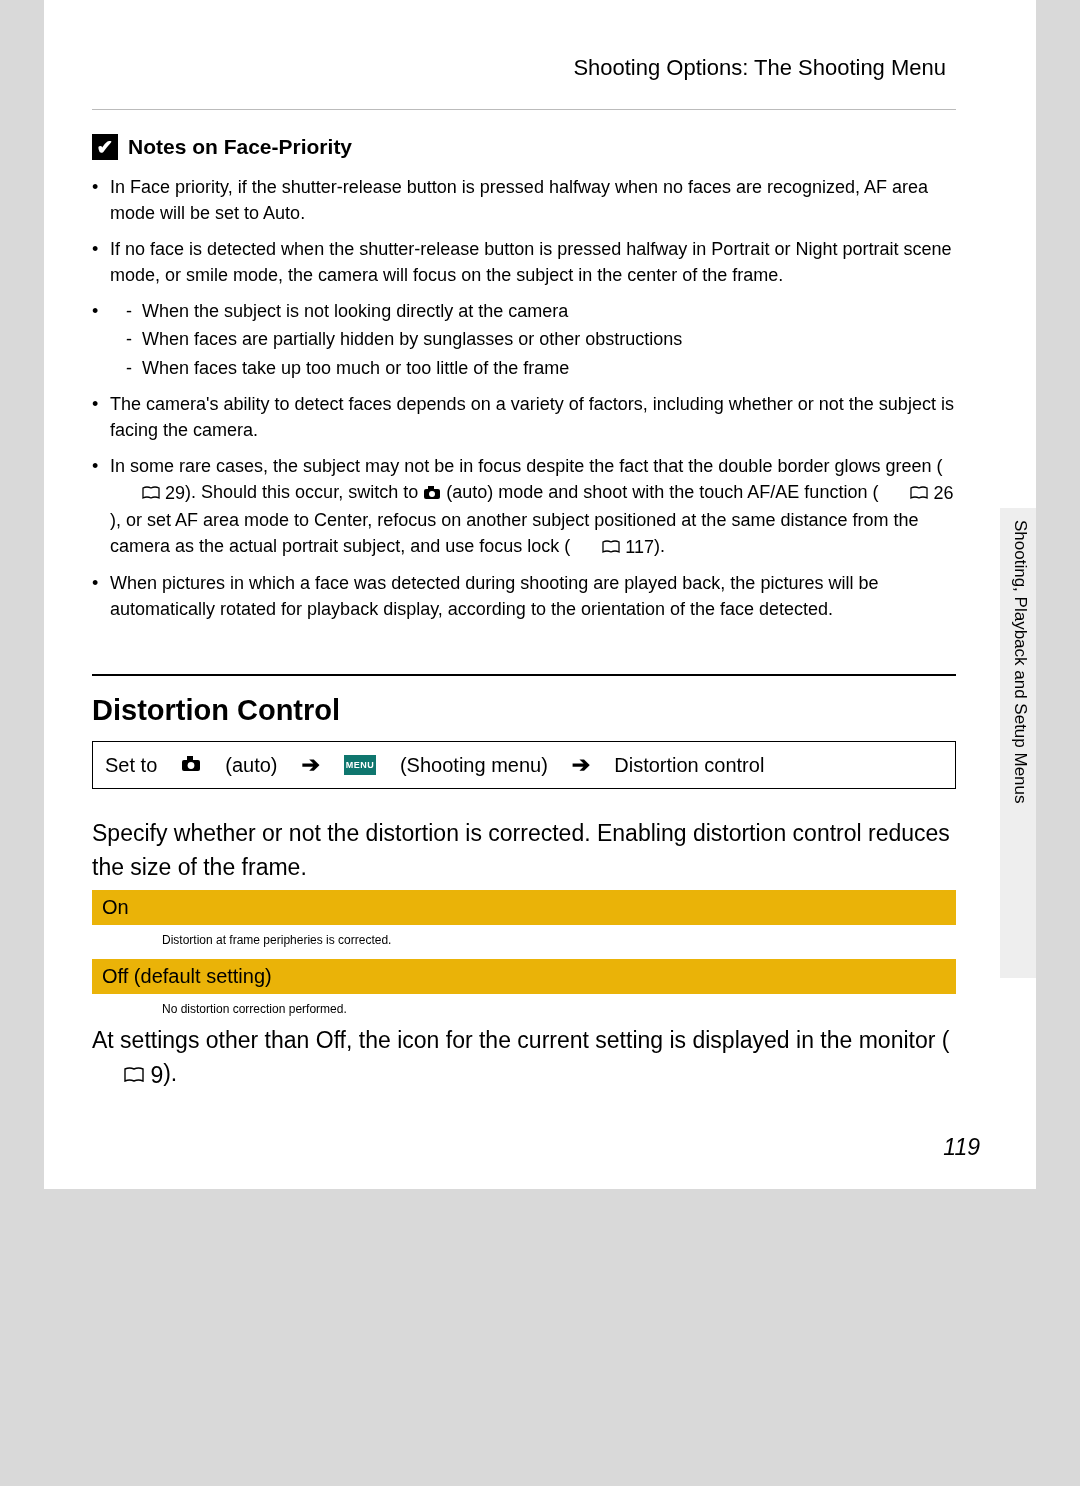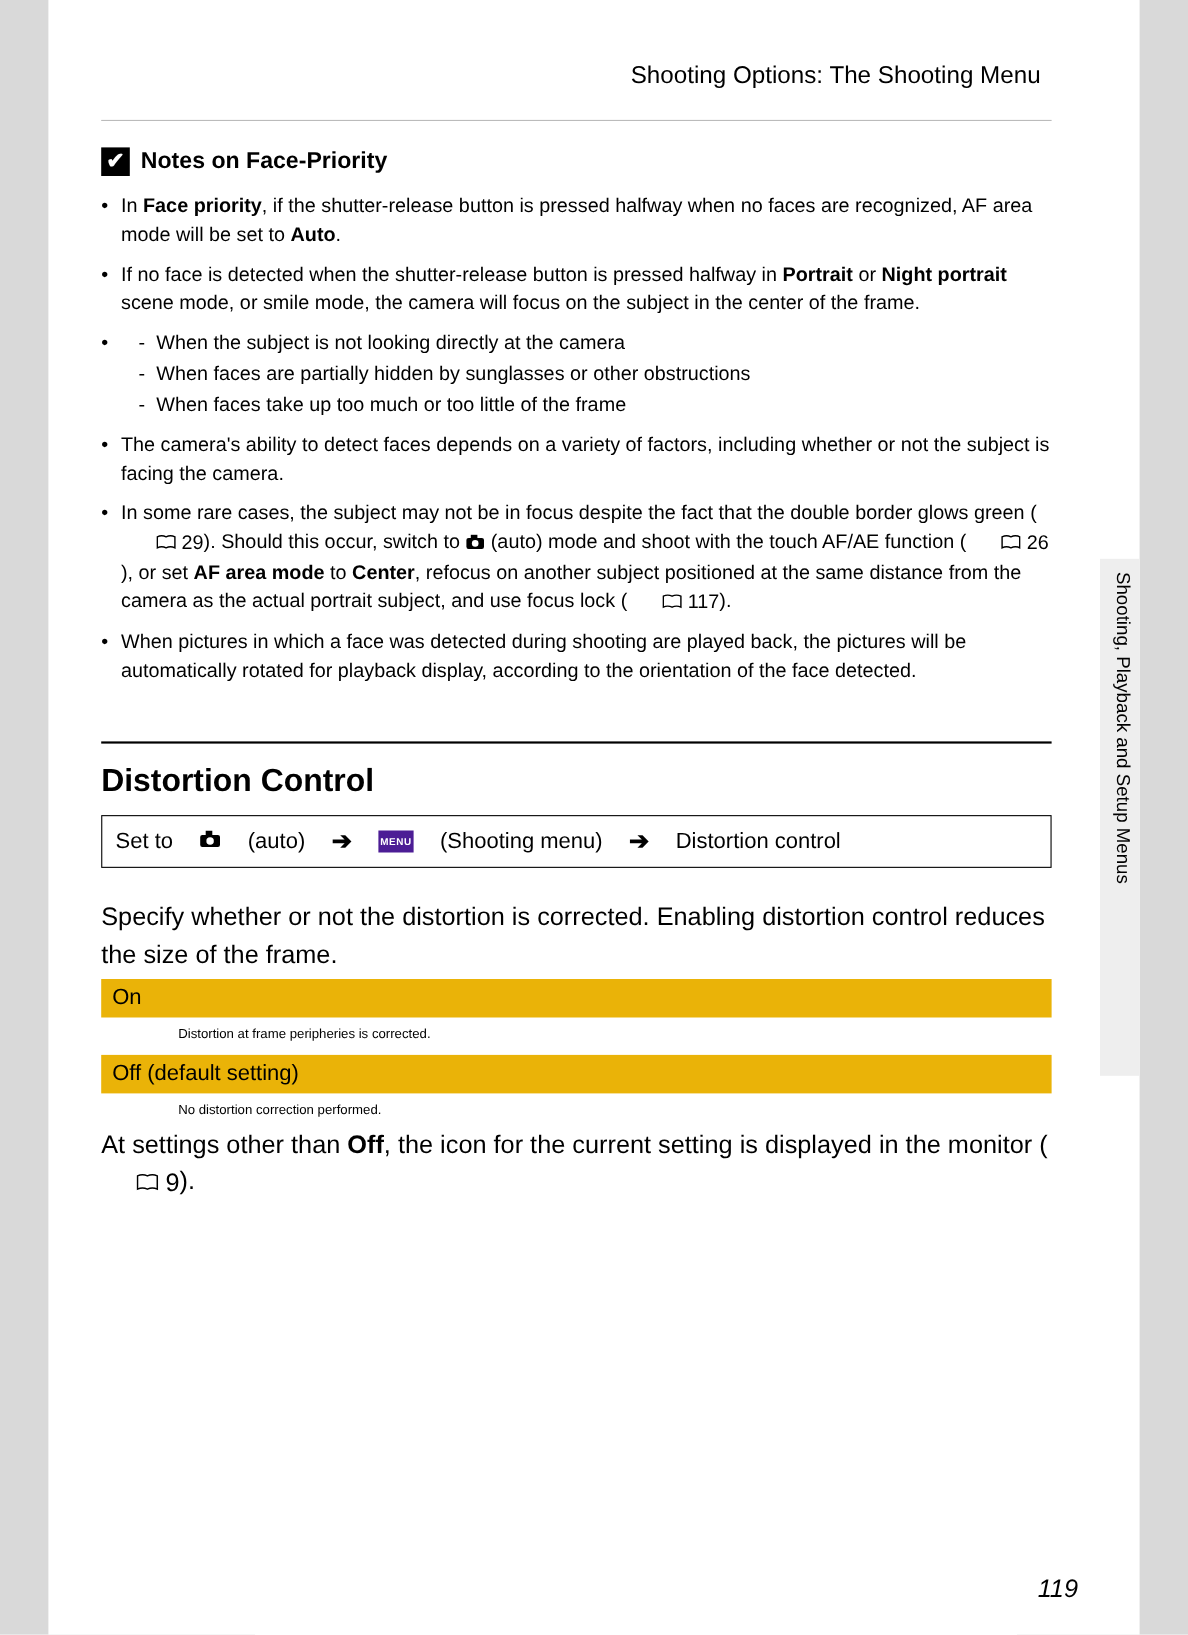--- a/index.html
+++ b/index.html
@@ -9,21 +9,21 @@
     width: 1080px;
     height: 1486px;
     position: relative;
     color: #000;
   }
   .page {
     position: absolute;
     left: 44px;
     top: 0;
     width: 992px;
-    height: 1486px;
+    height: 1189px;
     background: #fff;
     padding: 55px 80px 56px 48px;
   }
   .header-breadcrumb {
     text-align: right;
     font-size: 22px;
     padding-right: 10px;
     padding-bottom: 28px;
     border-bottom: 1px solid #bbb;
     margin-bottom: 24px;
@@ -73,21 +73,21 @@
     position: relative;
     padding-left: 32px;
     margin-top: 2px;
   }
   ul.sublist > li::before {
     content: "-";
     position: absolute;
     left: 16px;
     top: 0;
   }
-  .bold { font-weight: 700; }
+  .bold { font-weight: 400; }
   .section-divider {
     border: none;
     border-top: 2px solid #000;
     margin-top: 52px;
     margin-bottom: 18px;
   }
   .section-title {
     font-size: 29px;
     font-weight: 800;
     margin-bottom: 14px;
@@ -105,21 +105,21 @@
   .camera-icon {
     display: inline-block;
     vertical-align: -2px;
   }
   .menu-icon {
     display: inline-flex;
     align-items: center;
     justify-content: center;
     width: 32px;
     height: 20px;
-    background: #4c1d95;
+    background: #0f766e;
     color: #fff;
     font-size: 9px;
     font-weight: 700;
     letter-spacing: 0.5px;
     vertical-align: -2px;
   }
   .body-text {
     font-size: 23px;
     line-height: 1.45;
     margin-bottom: 6px;

